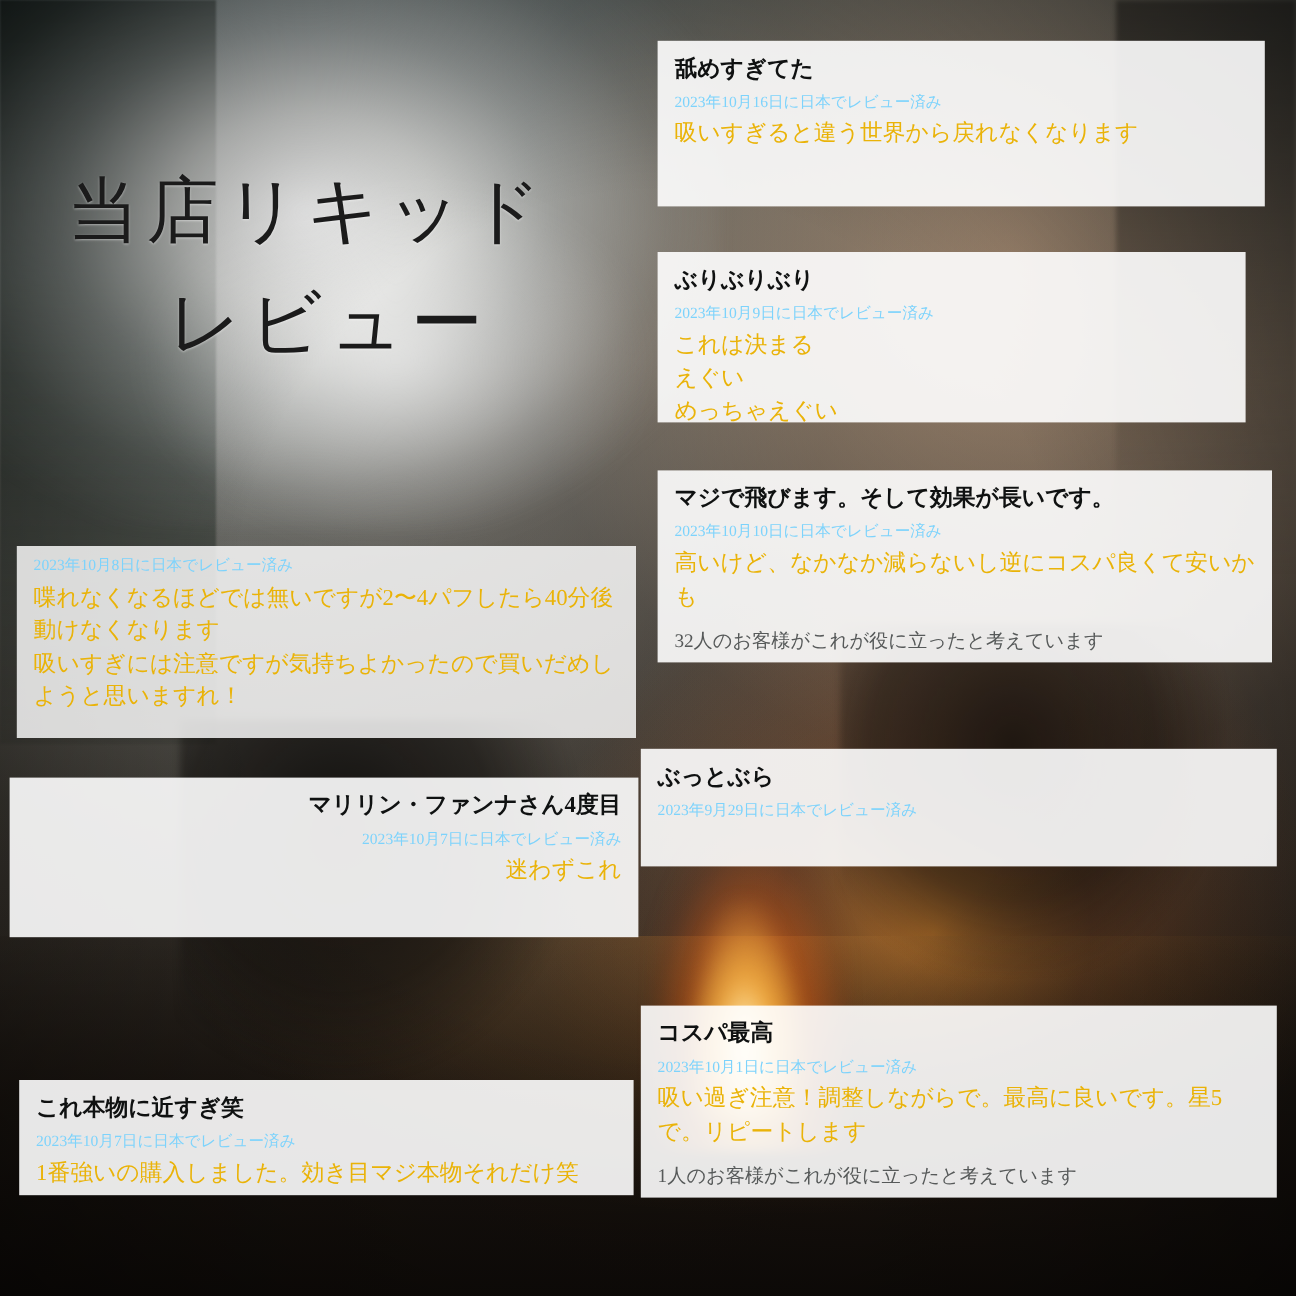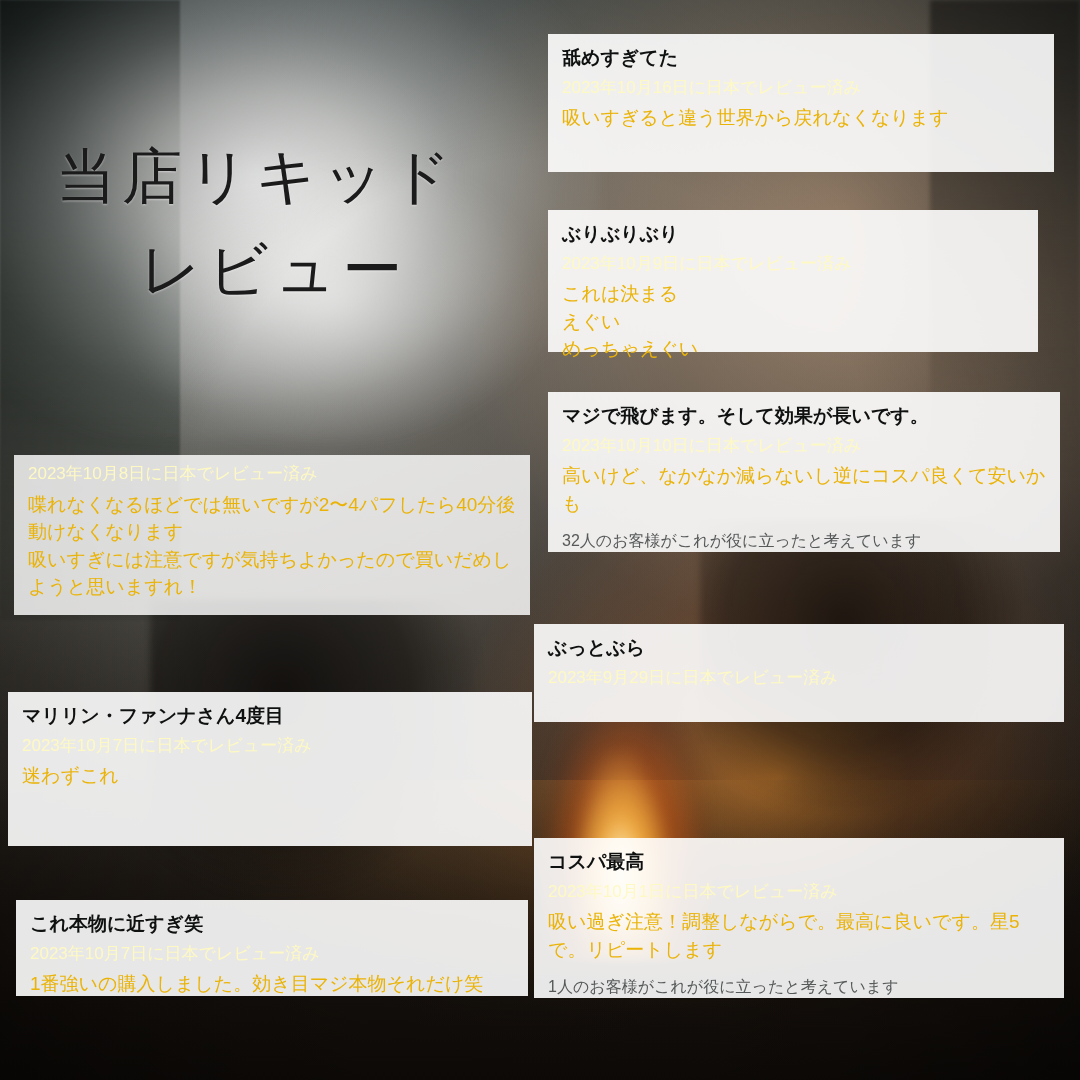--- a/index.html
+++ b/index.html
@@ -114,32 +114,33 @@
   }
   .title .line2 { display: block; padding-left: 84px; }
 
   
   .card {
     position: absolute;
     background: rgba(255,255,255,0.90);
     padding: 10px 14px 12px 14px;
     box-sizing: border-box;
     color: #111;
+    font-family: Liberation Serif, serif;
   }
   .card .r-title {
     font-weight: bold;
     font-size: 19px;
     line-height: 1.5;
     color: #0f1111;
     margin-bottom: 2px;
   }
   .card .r-date {
-    font-size: 17px;
+    font-size: 13px;
     line-height: 1.5;
-    color: #fef9c3;
+    color: #7dd3fc;
     margin-bottom: 4px;
   }
   .card .r-body {
     font-size: 19px;
     line-height: 1.45;
     color: #eab308;
     white-space: pre-line;
   }
   .card .r-help {
     font-size: 16px;
@@ -191,21 +192,21 @@
     <div class="r-body">高いけど、なかなか減らないし逆にコスパ良くて安いかも</div>
     <div class="r-help">32人のお客様がこれが役に立ったと考えています</div>
   </div>
 
   <div class="card semi" style="left:14px; top:455px; width:516px; height:160px; padding-top:6px;">
     <div class="r-date">2023年10月8日に日本でレビュー済み</div>
     <div class="r-body">喋れなくなるほどでは無いですが2〜4パフしたら40分後動けなくなります
 吸いすぎには注意ですが気持ちよかったので買いだめしようと思いますれ！</div>
   </div>
 
-  <div class="card" style="left:8px; top:692px; width:524px; height:154px;">
+  <div class="card" style="left:8px; top:648px; width:524px; height:133px;text-align:right;">
     <div class="r-title">マリリン・ファンナさん4度目</div>
     <div class="r-date">2023年10月7日に日本でレビュー済み</div>
     <div class="r-body">迷わずこれ</div>
   </div>
 
   <div class="card" style="left:534px; top:624px; width:530px; height:98px;">
     <div class="r-title">ぶっとぶら</div>
     <div class="r-date">2023年9月29日に日本でレビュー済み</div>
   </div>
 

